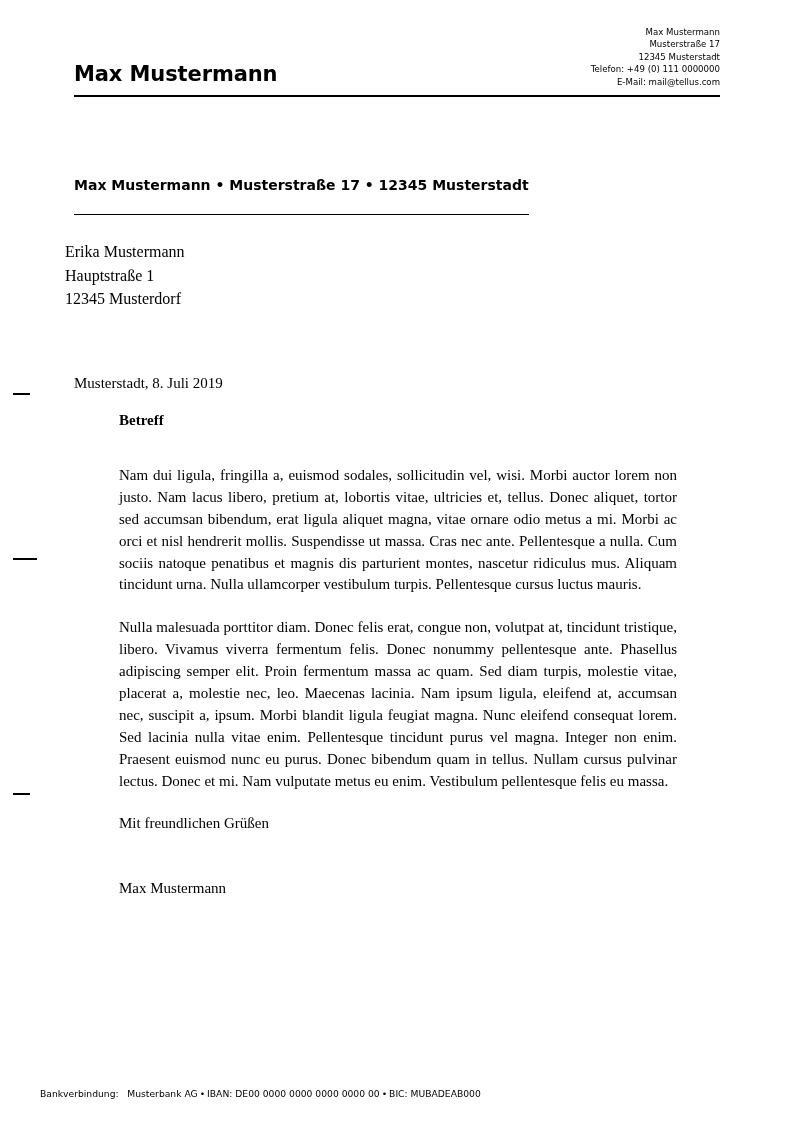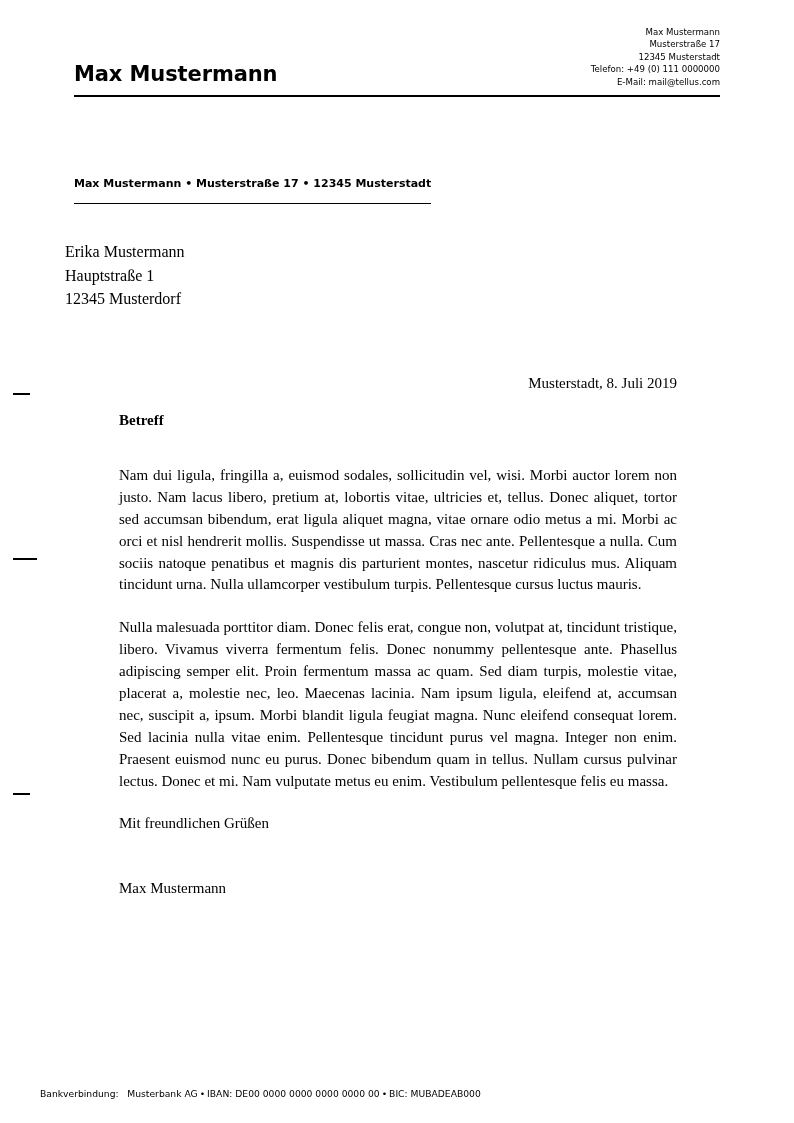--- a/index.html
+++ b/index.html
@@ -66,43 +66,42 @@
     background: #000000;
   }
 
   
   .return-line {
     position: absolute;
     left: 74px;
     top: 177px;
     font-family: "DejaVu Sans", sans-serif;
     font-weight: bold;
-    font-size: 11px;
+    font-size: 14px;
     white-space: nowrap;
-    padding-bottom: 13px;
+    padding-bottom: 21px;
     border-bottom: 1.1px solid #000000;
   }
 
   
   .recipient {
     position: absolute;
     left: 65px;
     top: 240px;
     font-size: 16px;
     line-height: 1.47;
   }
   .recipient div { white-space: nowrap; }
 
   
   .date-line {
     position: absolute;
     left: 74px;
     top: 375px;
     width: 603px;
-    text-align: right;
     font-size: 15px;
     white-space: nowrap;
   }
 
   
   .subject {
     position: absolute;
     left: 119px;
     top: 412px;
     font-size: 15px;

